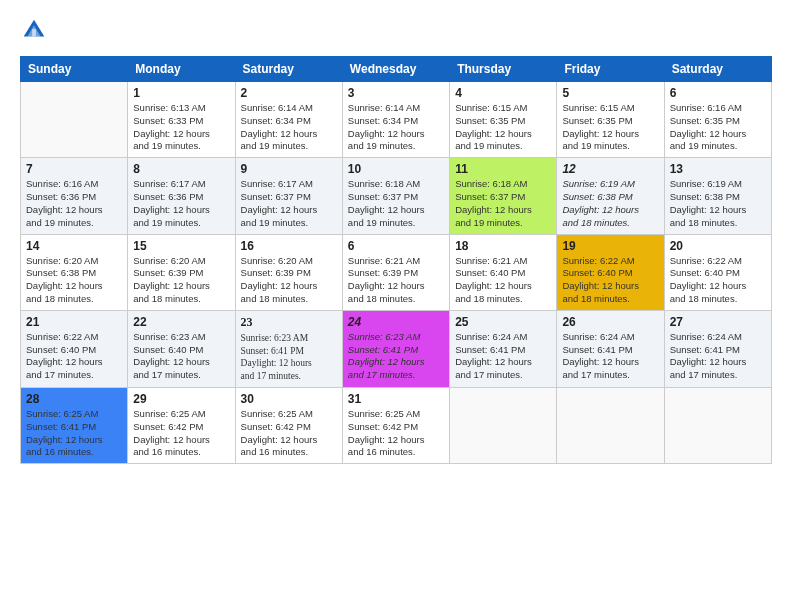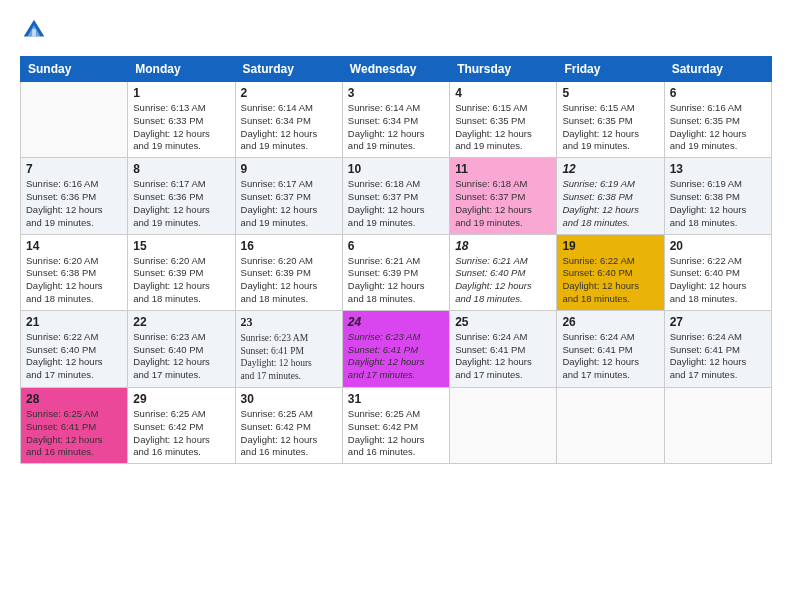--- a/index.html
+++ b/index.html
@@ -194,21 +194,21 @@
 Daylight: 12 hours
 and 19 minutes.</div>
           </td>
           <td style="background: rgb(240, 244, 248);">
             <div class="day-number">10</div>
             <div class="day-info" style="white-space: pre-line;">Sunrise: 6:18 AM
 Sunset: 6:37 PM
 Daylight: 12 hours
 and 19 minutes.</div>
           </td>
-          <td style="background: #f9a8d4;">
+          <td style="background: #bef264;">
             <div class="day-number">11</div>
             <div class="day-info" style="white-space: pre-line;">Sunrise: 6:18 AM
 Sunset: 6:37 PM
 Daylight: 12 hours
 and 19 minutes.</div>
           </td>
           <td style="background: rgb(240, 244, 248); font-style: italic;">
             <div class="day-number">12</div>
             <div class="day-info" style="white-space: pre-line;">Sunrise: 6:19 AM
 Sunset: 6:38 PM
@@ -245,21 +245,21 @@
 Daylight: 12 hours
 and 18 minutes.</div>
           </td>
           <td style="background: rgb(255, 255, 255);">
             <div class="day-number">6</div>
             <div class="day-info" style="white-space: pre-line;">Sunrise: 6:21 AM
 Sunset: 6:39 PM
 Daylight: 12 hours
 and 18 minutes.</div>
           </td>
-          <td style="background: rgb(255, 255, 255); font-style: italic;">
+          <td style="background: rgb(255, 255, 255);">
             <div class="day-number">18</div>
             <div class="day-info" style="white-space: pre-line;">Sunrise: 6:21 AM
 Sunset: 6:40 PM
 Daylight: 12 hours
 and 18 minutes.</div>
           </td>
           <td style="background: #eab308;">
             <div class="day-number">19</div>
             <div class="day-info" style="white-space: pre-line;">Sunrise: 6:22 AM
 Sunset: 6:40 PM
@@ -319,21 +319,21 @@
           </td>
           <td style="background: rgb(240, 244, 248);">
             <div class="day-number">27</div>
             <div class="day-info" style="white-space: pre-line;">Sunrise: 6:24 AM
 Sunset: 6:41 PM
 Daylight: 12 hours
 and 17 minutes.</div>
           </td>
         </tr>
         <tr>
-          <td style="background: #ec4899;">
+          <td style="background: #3b82f6;">
             <div class="day-number">28</div>
             <div class="day-info" style="white-space: pre-line;">Sunrise: 6:25 AM
 Sunset: 6:41 PM
 Daylight: 12 hours
 and 16 minutes.</div>
           </td>
           <td style="background: rgb(255, 255, 255);">
             <div class="day-number">29</div>
             <div class="day-info" style="white-space: pre-line;">Sunrise: 6:25 AM
 Sunset: 6:42 PM

